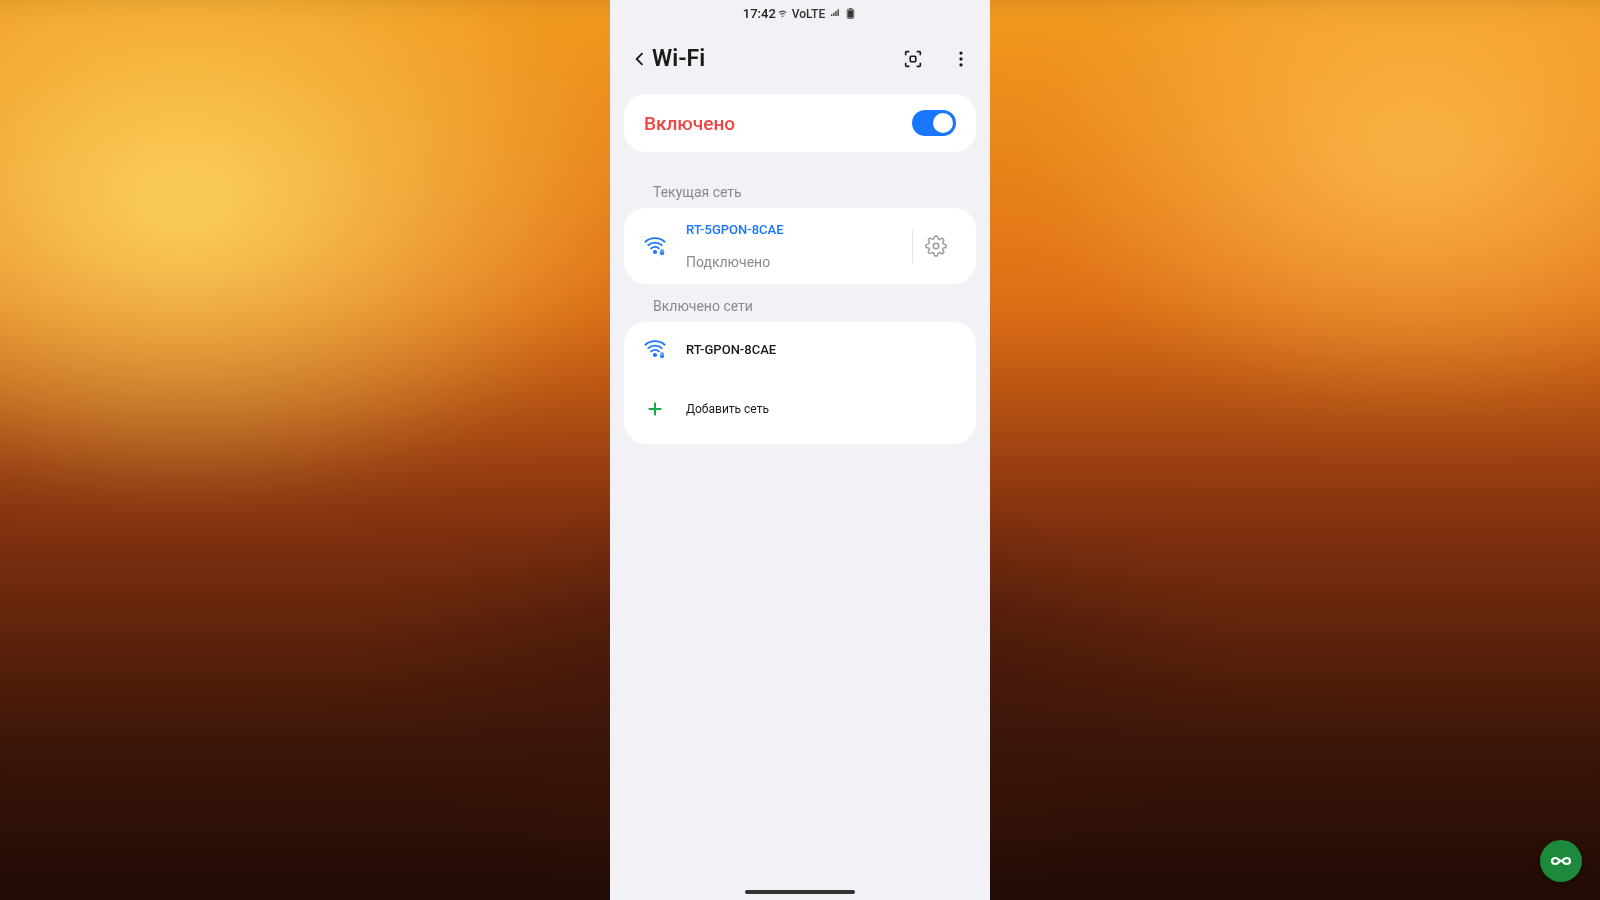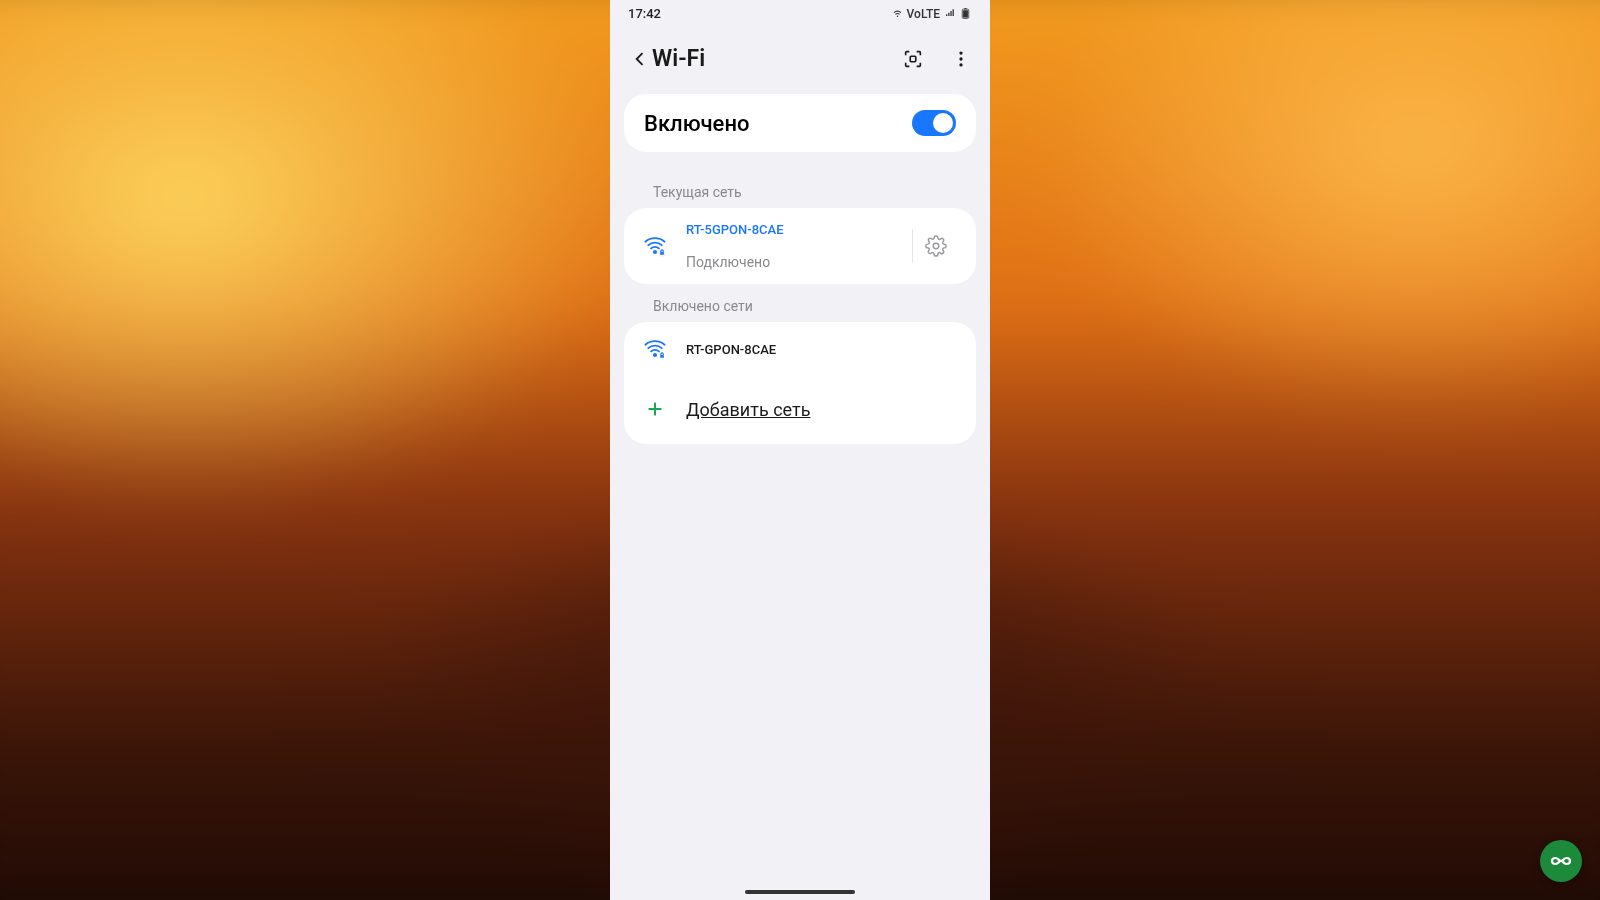--- a/index.html
+++ b/index.html
@@ -27,21 +27,21 @@
       position: relative;
       width: 380px;
       height: 100%;
       background: #f2f2f6;
       display: flex;
       flex-direction: column;
       z-index: 2;
     }
     .status-bar {
       display: flex;
-      justify-content: space-between;
+      justify-content: center;
       align-items: center;
       padding: 6px 18px 4px;
       font-size: 13px;
       color: #222;
       font-weight: 500;
     }
     .status-icons { display: flex; gap: 3px; align-items: center; }
     .status-icons svg { width: 13px; height: 13px; }
     .header {
       display: flex;
@@ -56,21 +56,21 @@
     .header-actions svg { width: 22px; height: 22px; }
     .section-enable {
       background: #fff;
       border-radius: 22px;
       margin: 0 14px 18px;
       padding: 16px 20px;
       display: flex;
       align-items: center;
       justify-content: space-between;
     }
-    .section-enable .label { font-size: 22px; color: #000000; font-weight: 500; }
+    .section-enable .label { font-size: 19px; color: #ef4444; font-weight: 500; }
     .toggle {
       width: 44px; height: 26px; border-radius: 13px; background: #1976ff;
       position: relative; cursor:pointer;
     }
     .toggle::after {
       content: ""; position: absolute; right: 3px; top: 3px;
       width: 20px; height: 20px; border-radius: 50%; background: #fff;
     }
     .section-label { font-size: 14px; color: #8a8a8e; padding: 14px 43px 8px; }
     .card {
@@ -86,21 +86,21 @@
     .wifi-icon { width: 26px; height: 26px; position: relative; display:flex; align-items:center; justify-content:center; flex-shrink:0; }
     .wifi-icon svg { width: 26px; height: 26px; }
     .net-info { flex: 1; display:flex; flex-direction:column; gap:2px; }
     .net-name { font-size: 13px; font-weight: 500; color: #1a1a1a; }
     .net-name.active { color: #1976ff; }
     .net-status { font-size: 14px; color: #8a8a8e; margin-top: 15px; }
     .net-gear { width: 46px; height: 34px; display:flex; align-items:center; justify-content:center; border-left:1px solid #e6e6ea; cursor:pointer; }
     .net-gear svg { width: 22px; height: 22px; }
     .plus-icon { width:26px; height:26px; display:flex; align-items:center; justify-content:center; }
     .plus-icon svg { width:22px; height:22px; stroke:#1ca84f; stroke-width:2.2; }
-    .add-label { font-size: 18px; color: #1a1a1a; text-decoration: underline; }
+    .add-label { font-size: 12px; color: #1a1a1a; }
     .card.available .net-row:last-child { padding: 20px 18px 22px; }
     .home-indicator {
       position: absolute; bottom: 6px; left: 50%; transform: translateX(-50%);
       width: 110px; height: 4px; border-radius: 2px; background: #333;
     }
     .fab {
       position: absolute; right: 18px; bottom: 18px; width: 42px; height: 42px;
       border-radius: 50%; background: #1c8a3a; display:flex; align-items:center; justify-content:center;
       box-shadow: 0 2px 8px rgba(0,0,0,0.3); z-index:3;
     }

